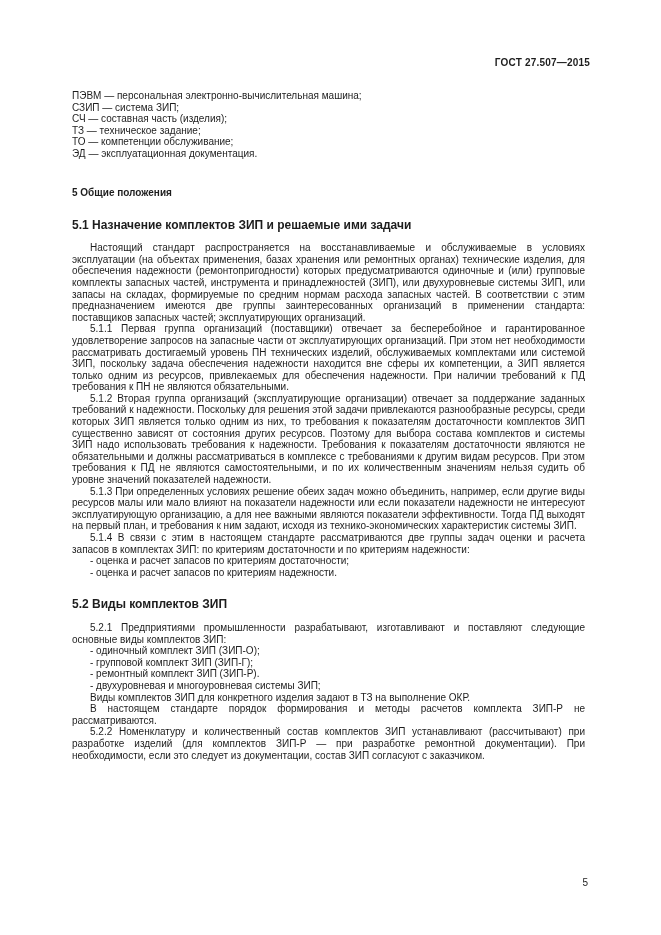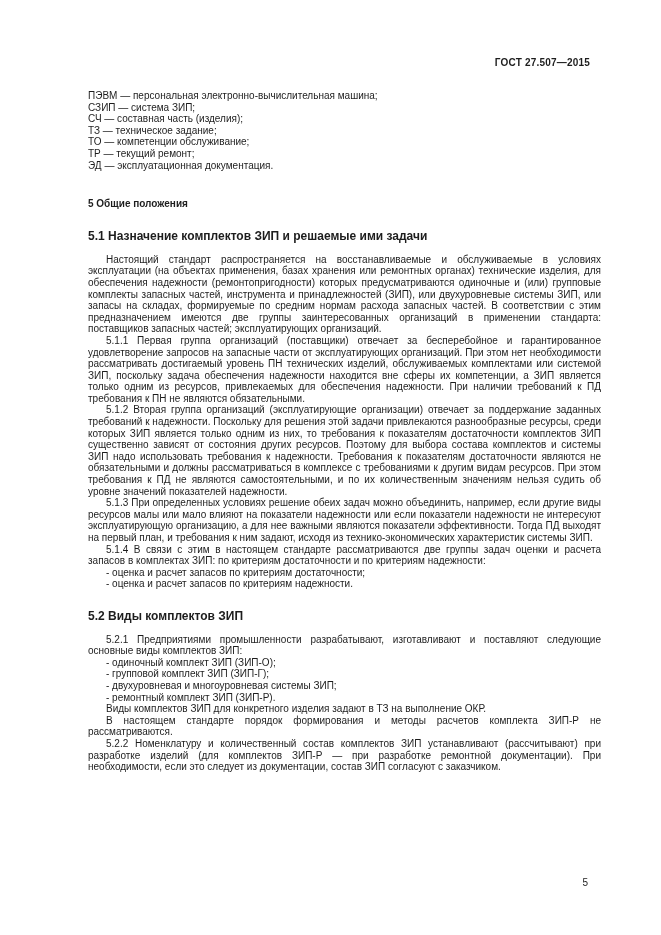--- a/index.html
+++ b/index.html
@@ -18,21 +18,21 @@
     position:absolute;
     top:57px;
     right:71px;
     font-size:10px;
     font-weight:700;
     letter-spacing:0.2px;
   }
   .content {
     position:absolute;
     top:90px;
-    left:88px;
+    left:72px;
     width:513px;
     font-size:10px;
     line-height:11.6px;
   }
   .abbrev { text-align:left; }
   .h1 {
     font-size:10px;
     font-weight:700;
     line-height:13px;
     margin:26px 0 0 0;
@@ -67,21 +67,20 @@
 
   <div class="running-header">ГОСТ 27.507—2015</div>
 
   <div class="content">
 
     <div class="abbrev">ПЭВМ — персональная электронно-вычислительная машина;</div>
     <div class="abbrev">СЗИП — система ЗИП;</div>
     <div class="abbrev">СЧ — составная часть (изделия);</div>
     <div class="abbrev">ТЗ — техническое задание;</div>
     <div class="abbrev">ТО — компетенции обслуживание;</div>
-    <div class="abbrev">ТР — текущий ремонт;</div>
     <div class="abbrev">ЭД — эксплуатационная документация.</div>
 
     <h2 class="h1">5 Общие положения</h2>
 
     <h3 class="h2">5.1 Назначение комплектов ЗИП и решаемые ими задачи</h3>
 
     <p class="para">Настоящий стандарт распространяется на восстанавливаемые и обслуживаемые в условиях эксплуатации (на объектах применения, базах хранения или ремонтных органах) технические изделия, для обеспечения надежности (ремонтопригодности) которых предусматриваются одиночные и (или) групповые комплекты запасных частей, инструмента и принадлежностей (ЗИП), или двухуровневые системы ЗИП, или запасы на складах, формируемые по средним нормам расхода запасных частей. В соответствии с этим предназначением имеются две группы заинтересованных организаций в применении стандарта: поставщиков запасных частей; эксплуатирующих организаций.</p>
     <p class="para">5.1.1 Первая группа организаций (поставщики) отвечает за бесперебойное и гарантированное удовлетворение запросов на запасные части от эксплуатирующих организаций. При этом нет необходимости рассматривать достигаемый уровень ПН технических изделий, обслуживаемых комплектами или системой ЗИП, поскольку задача обеспечения надежности находится вне сферы их компетенции, а ЗИП является только одним из ресурсов, привлекаемых для обеспечения надежности. При наличии требований к ПД требования к ПН не являются обязательными.</p>
     <p class="para">5.1.2 Вторая группа организаций (эксплуатирующие организации) отвечает за поддержание заданных требований к надежности. Поскольку для решения этой задачи привлекаются разнообразные ресурсы, среди которых ЗИП является только одним из них, то требования к показателям достаточности комплектов ЗИП существенно зависят от состояния других ресурсов. Поэтому для выбора состава комплектов и системы ЗИП надо использовать требования к надежности. Требования к показателям достаточности являются не обязательными и должны рассматриваться в комплексе с требованиями к другим видам ресурсов. При этом требования к ПД не являются самостоятельными, и по их количественным значениям нельзя судить об уровне значений показателей надежности.</p>
     <p class="para">5.1.3 При определенных условиях решение обеих задач можно объединить, например, если другие виды ресурсов малы или мало влияют на показатели надежности или если показатели надежности не интересуют эксплуатирующую организацию, а для нее важными являются показатели эффективности. Тогда ПД выходят на первый план, и требования к ним задают, исходя из технико-экономических характеристик системы ЗИП.</p>
@@ -89,22 +88,22 @@
 
     <p class="list-item">-  оценка и расчет запасов по критериям достаточности;</p>
     <p class="list-item">-  оценка и расчет запасов по критериям надежности.</p>
 
     <h3 class="h2">5.2 Виды комплектов ЗИП</h3>
 
     <p class="para">5.2.1 Предприятиями промышленности разрабатывают, изготавливают и поставляют следующие основные виды комплектов ЗИП:</p>
 
     <p class="list-item">-  одиночный комплект ЗИП (ЗИП-О);</p>
     <p class="list-item">-  групповой комплект ЗИП (ЗИП-Г);</p>
+    <p class="list-item">-  ремонтный комплект ЗИП (ЗИП-Р).</p>
     <p class="list-item">-  двухуровневая и многоуровневая системы ЗИП;</p>
-    <p class="list-item">-  ремонтный комплект ЗИП (ЗИП-Р).</p>
 
     <p class="para">Виды комплектов ЗИП для конкретного изделия задают в ТЗ на выполнение ОКР.</p>
     <p class="para">В настоящем стандарте порядок формирования и методы расчетов комплекта ЗИП-Р не рассматриваются.</p>
     <p class="para">5.2.2 Номенклатуру и количественный состав комплектов ЗИП устанавливают (рассчитывают) при разработке изделий (для комплектов ЗИП-Р — при разработке ремонтной документации). При необходимости, если это следует из документации, состав ЗИП согласуют с заказчиком.</p>
 
   </div>
 
   <div class="page-number">5</div>
 
 </div>

